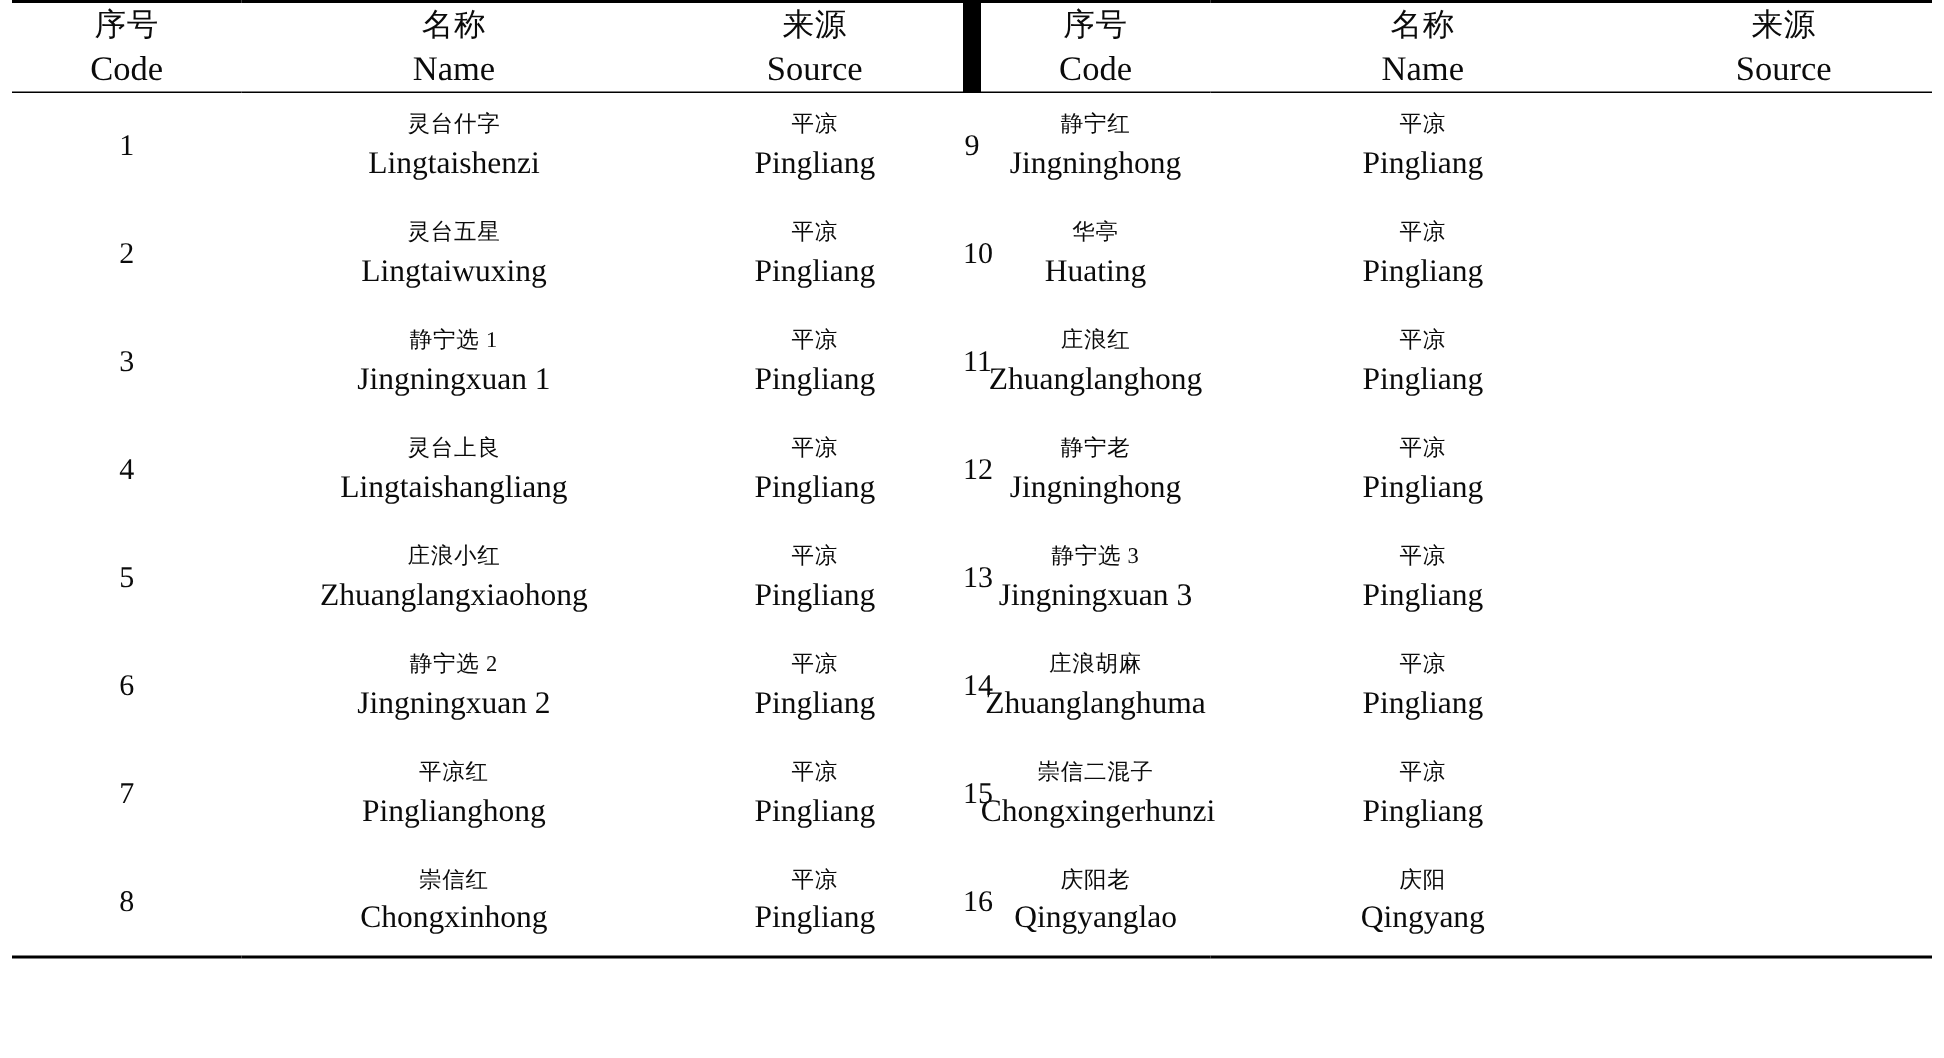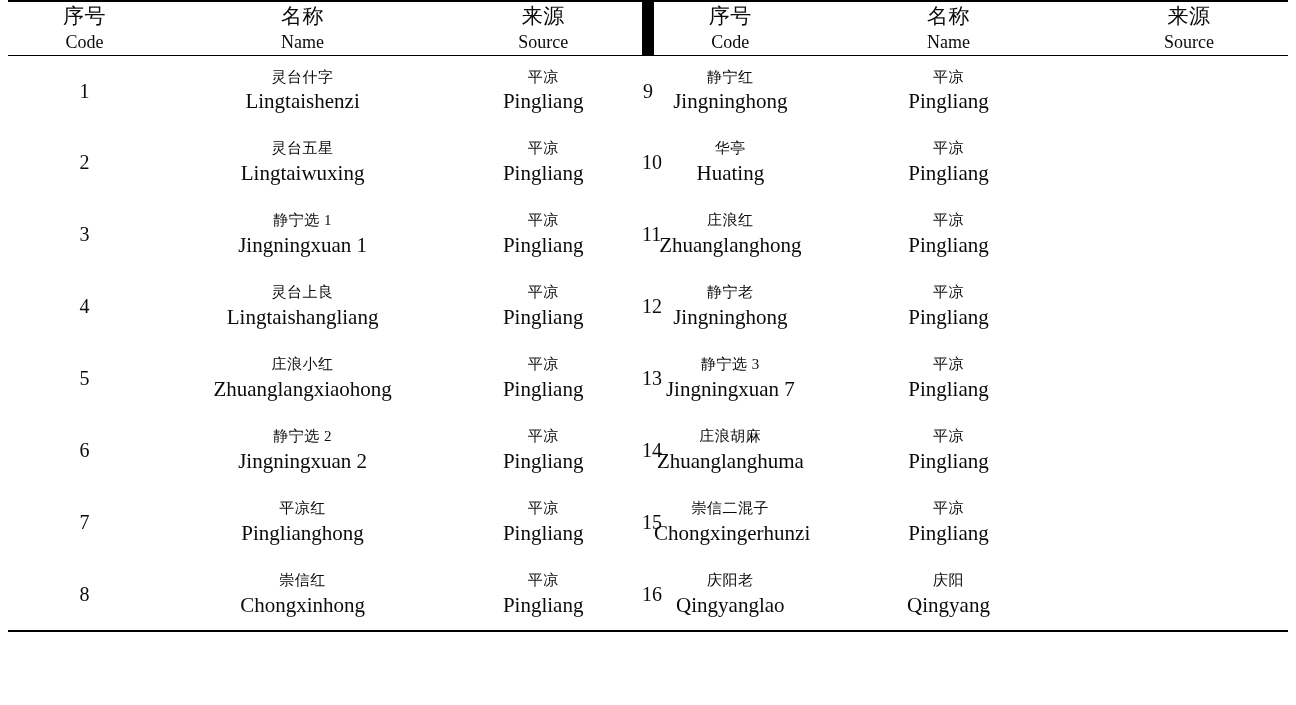--- a/index.html
+++ b/index.html
@@ -52,21 +52,21 @@
   .hdr-cell {
     padding: 8px 0 10px 0;
     line-height: 1.35;
   }
   .hdr-cn {
     font-size: 21px;
     font-family: "Liberation Serif", "DejaVu Serif", serif;
     letter-spacing: 0.5px;
   }
   .hdr-en {
-    font-size: 18px;
+    font-size: 23px;
   }
   .cell {
     padding: 6px 0 6px 0;
     line-height: 1.38;
     height: 72px;
     box-sizing: border-box;
   }
   .cn {
     font-size: 15px;
     letter-spacing: 0.5px;
@@ -218,21 +218,21 @@
           <div class="cn">庄浪小红</div>
           <div class="en">Zhuanglangxiaohong</div>
         </td>
         <td class="cell">
           <div class="cn">平凉</div>
           <div class="en">Pingliang</div>
         </td>
         <td class="cell code">13</td>
         <td class="cell">
           <div class="cn">静宁选 3</div>
-          <div class="en">Jingningxuan 7</div>
+          <div class="en">Jingningxuan 3</div>
         </td>
         <td class="cell">
           <div class="cn">平凉</div>
           <div class="en">Pingliang</div>
         </td>
       </tr>
 
       <tr>
         <td class="cell code">6</td>
         <td class="cell">

